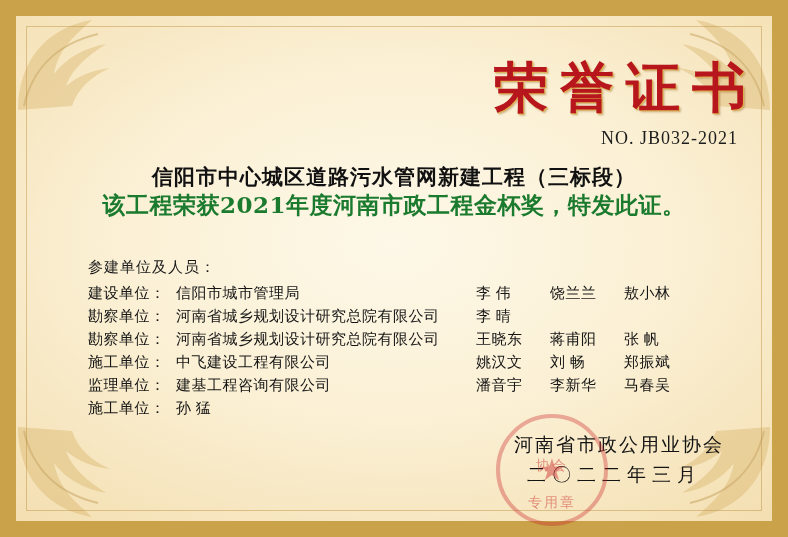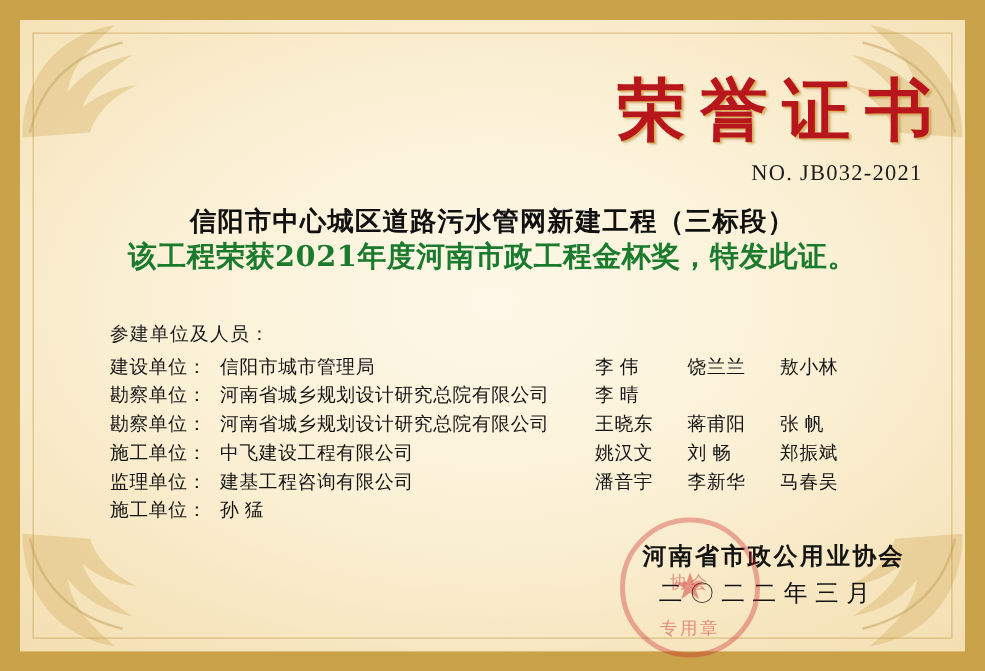--- a/index.html
+++ b/index.html
@@ -159,21 +159,20 @@
   }
 
   .issuer {
     position: absolute;
     right: 34px;
     top: 404px;
     font-size: 19px;
     letter-spacing: 2px;
     color: #141414;
     font-family: "DejaVu Serif", "Liberation Serif", serif;
-    font-weight: bold;
   }
   .issue-date {
     position: absolute;
     right: 56px;
     top: 434px;
     font-size: 19px;
     letter-spacing: 6px;
     color: #141414;
     font-family: "DejaVu Serif", "Liberation Serif", serif;
   }

